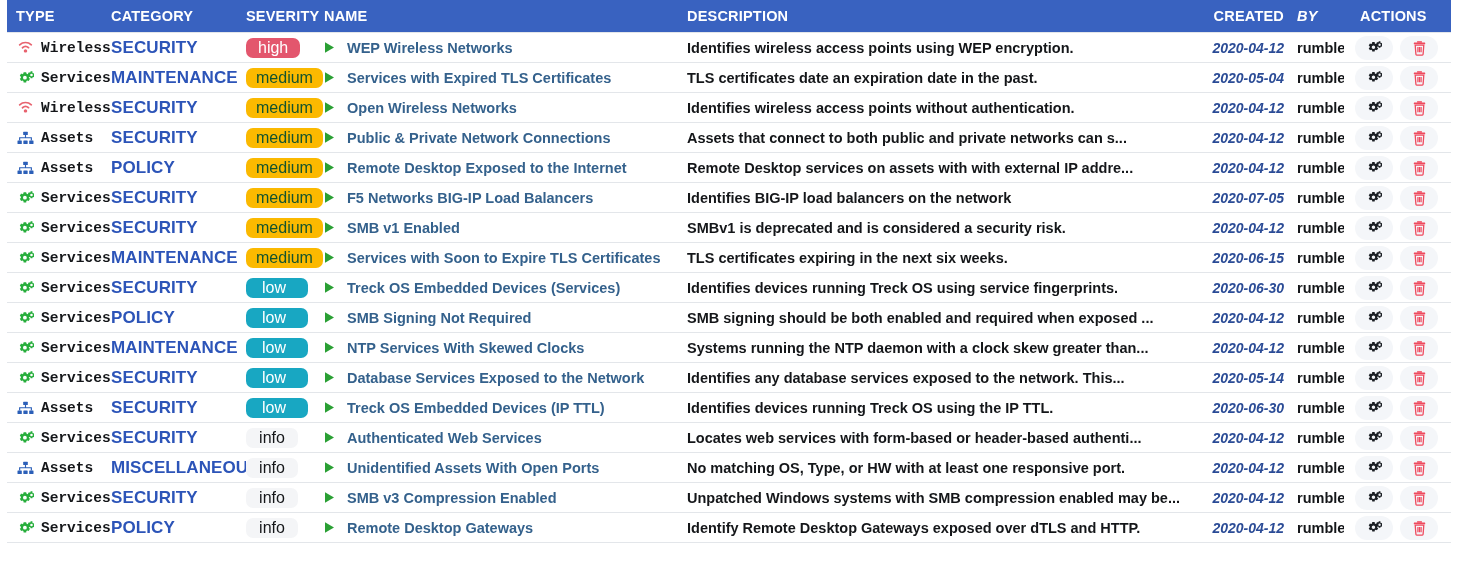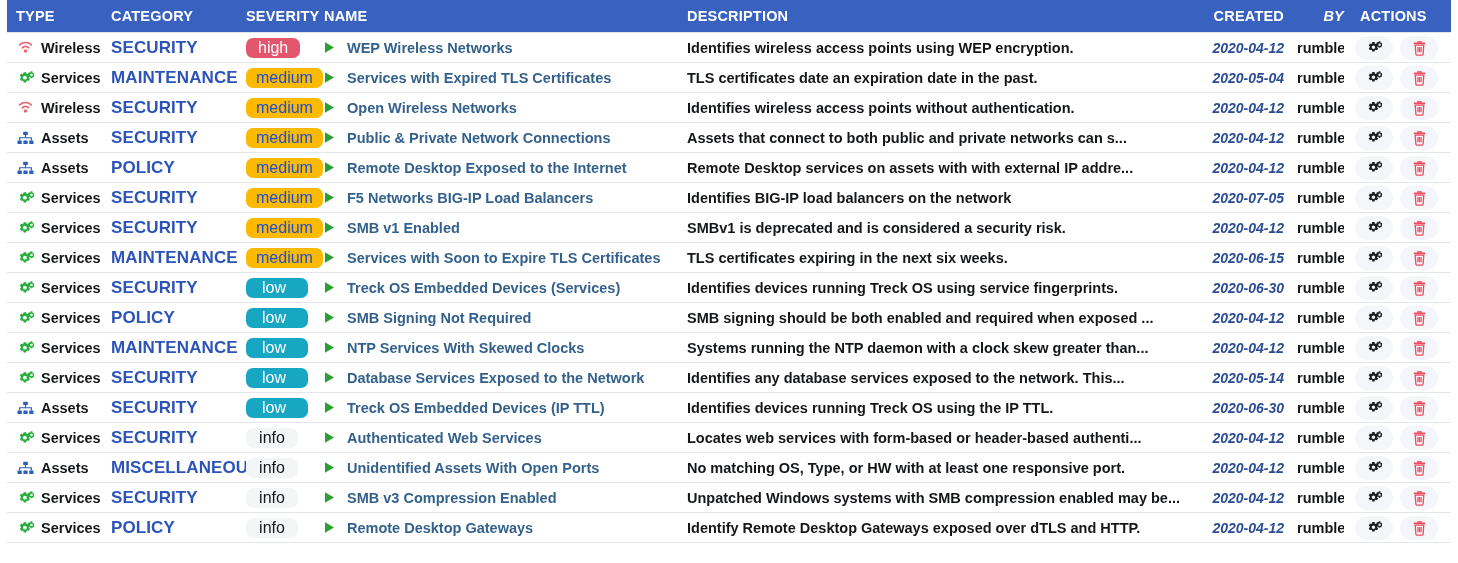--- a/index.html
+++ b/index.html
@@ -33,21 +33,21 @@
     height: 17px;
     vertical-align: middle;
     white-space: nowrap;
   }
   thead th.th-type      { width: 104px; padding-left: 9px; }
   thead th.th-category  { width: 135px; }
   thead th.th-severity  { width: 78px;  }
   thead th.th-name      { width: 363px; }
   thead th.th-desc      { width: 500px; }
   thead th.th-created   { width: 97px; text-align: right; }
-  thead th.th-by        { width: 60px; text-align: right; padding-left: 13px; font-style: italic; }
+  thead th.th-by        { width: 60px; text-align: left; padding-left: 13px; font-style: italic; }
   thead th.th-actions   { width: 108px; text-align: left; padding-left: 16px; }
 
   tbody tr {
     height: 30px;
   }
   tbody td {
     border-top: 1px solid #e3e6ea;
     font-size: 14.5px;
     vertical-align: middle;
     background: #ffffff;
@@ -58,21 +58,21 @@
     white-space: nowrap;
   }
   tbody tr:last-child td { border-bottom: 1px solid #e3e6ea; }
 
   
   td.c-type {
     padding-left: 9px;
     color: #141619;
     font-weight: bold;
   }
-  .type-wrap { display: flex; align-items: center; gap: 6px; }
+  .type-wrap { display: flex; align-items: center; gap: 6px; font-family: Liberation Mono, monospace; }
   .type-icon { width: 19px; height: 16px; display: inline-flex; align-items: center; justify-content: center; flex: 0 0 19px;}
   .type-label { font-weight: bold; font-size: 14.5px; color: #141619; }
 
   
   td.c-category a {
     color: #2c54b8;
     font-weight: bold;
     font-size: 17px;
     text-decoration: none;
     letter-spacing: 0.1px;
@@ -83,21 +83,21 @@
     display: inline-block;
     border-radius: 7px;
     font-size: 16px;
     font-weight: normal;
     padding: 3px 10px 4px 10px;
     line-height: 13px;
     text-align: center;
     min-width: 30px;
   }
   .badge.high   { background: #e3566d; color: #ffffff; padding-left:12px; padding-right:12px;}
-  .badge.medium { background: #fbb900; color: #1d4ed8; }
+  .badge.medium { background: #fbb900; color: #14532d; }
   .badge.low    { background: #18a7c2; color: #ffffff; padding-left:13px; padding-right:19px;}
   .badge.info   { background: #f4f5f7; color: #141619; padding-left:11px; padding-right:11px;}
 
   
   .name-wrap { display: flex; align-items: center; gap: 12px; }
   .play-icon { flex: 0 0 11px; width: 11px; height: 13px; display: inline-flex; align-items: center; }
   td.c-name a {
     color: #34618c;
     font-weight: bold;
     font-size: 14.5px;

